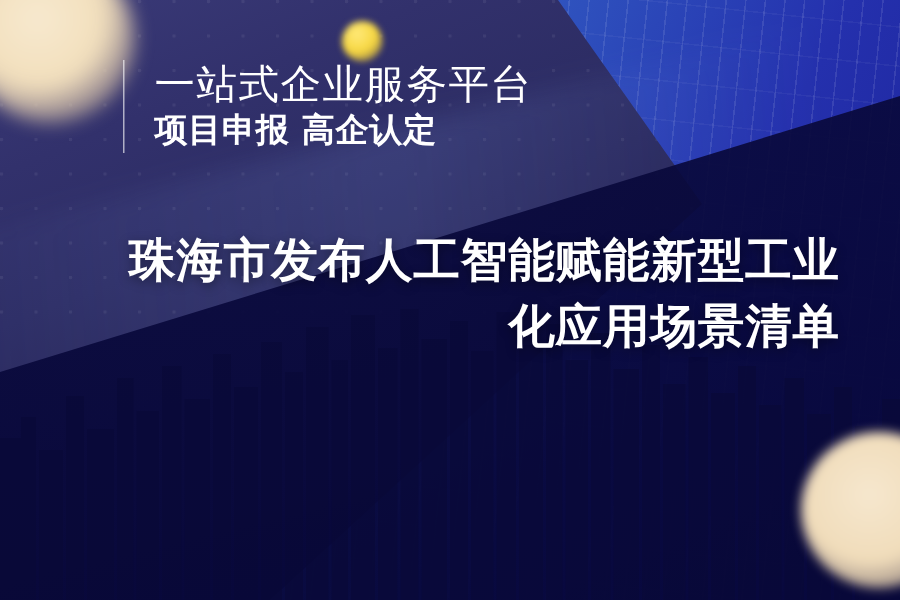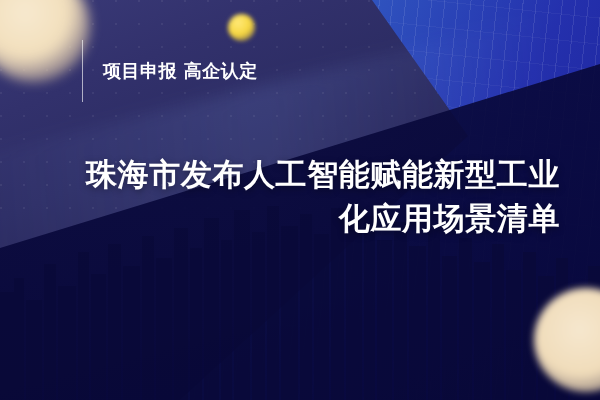--- a/index.html
+++ b/index.html
@@ -210,21 +210,21 @@
   .tagline-main {
     font-size: 27px;
     font-weight: 400;
     letter-spacing: 1px;
     color: #ffffff;
     line-height: 1.05;
     white-space: nowrap;
     font-family: "DejaVu Sans", "Liberation Sans", sans-serif;
   }
   .tagline-sub {
-    font-size: 18px;
+    font-size: 22px;
     font-weight: 700;
     letter-spacing: 0.5px;
     color: #ffffff;
     line-height: 1.05;
     white-space: nowrap;
     font-family: "DejaVu Sans", "Liberation Sans", sans-serif;
   }
 
   
   .headline {
@@ -300,19 +300,20 @@
   <div class="orb orb-topleft"></div>
   <div class="orb orb-gold"></div>
   <div class="orb orb-bottomright"></div>
 
   <div class="header">
 
 
     <div class="divider"></div>
 
     <div class="tagline">
+      <div class="tagline-main">一站式企业服务平台</div>
       <div class="tagline-sub">项目申报 高企认定</div>
     </div>
   </div>
 
   <div class="headline">珠海市发布人工智能赋能新型工业化应用场景清单</div>
 
 </div>
 
 </body></html>

